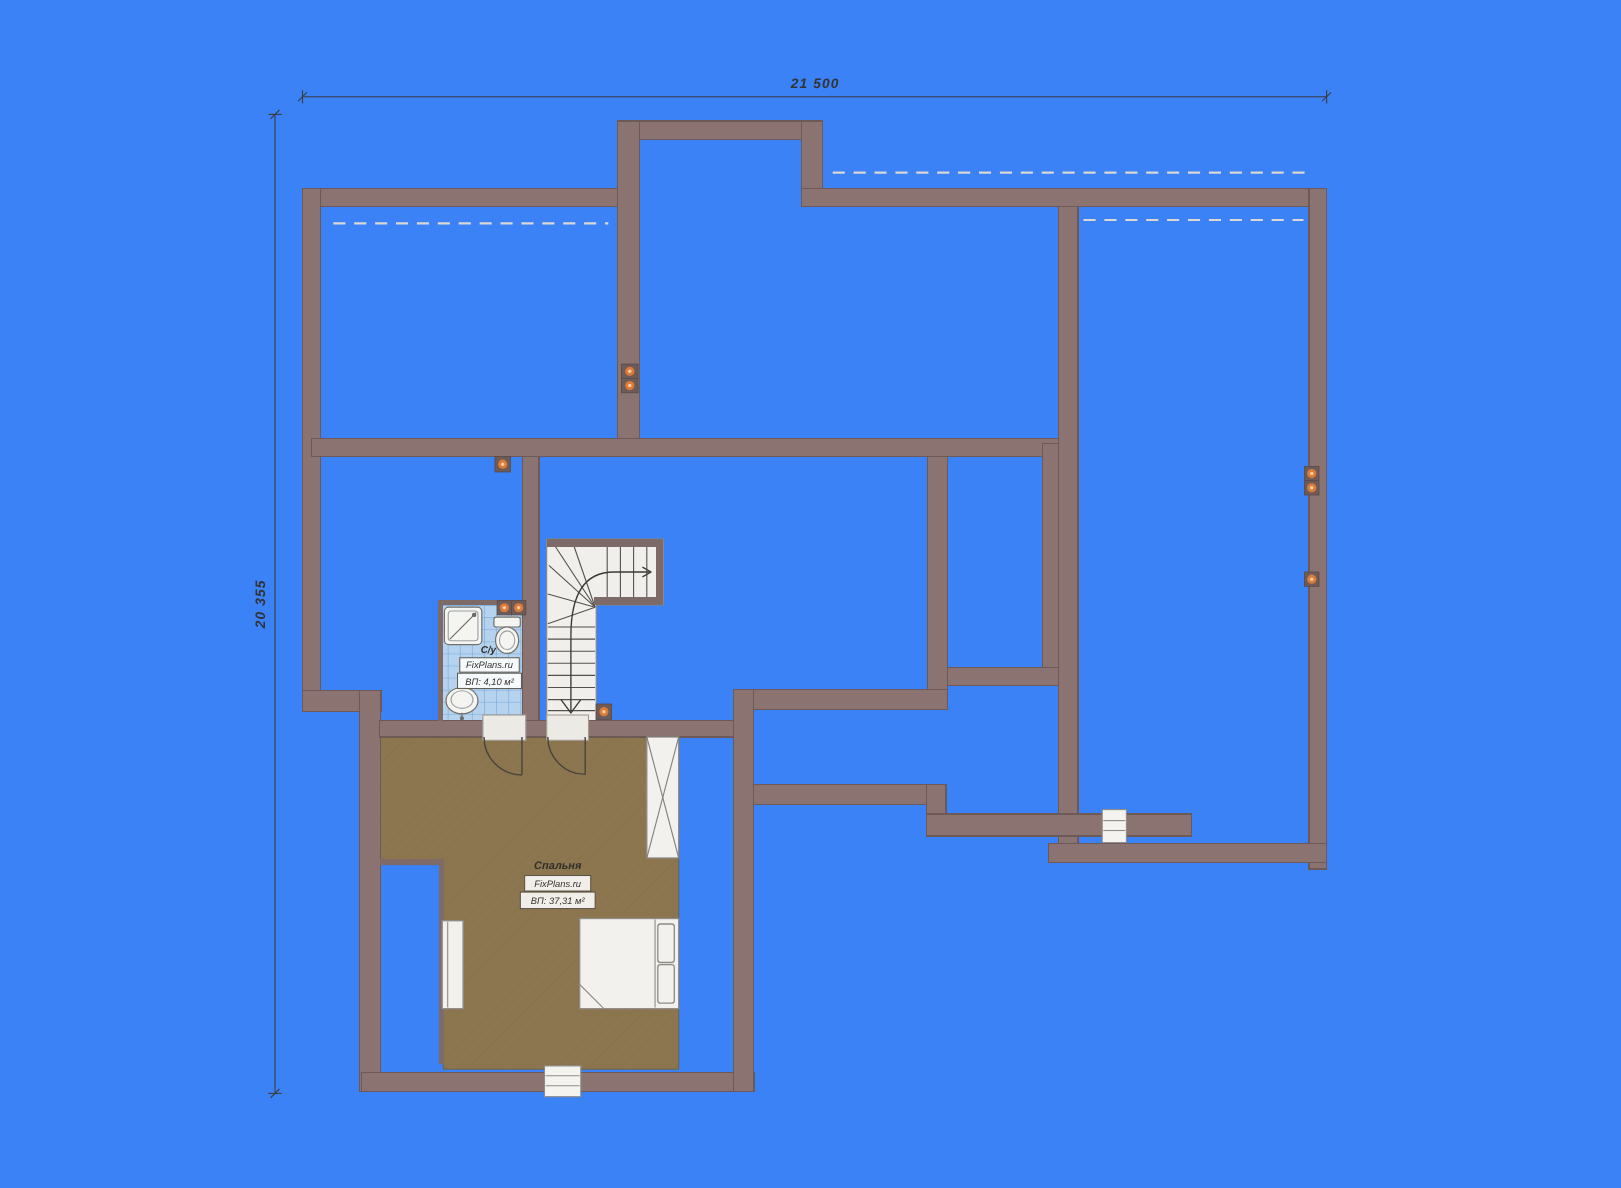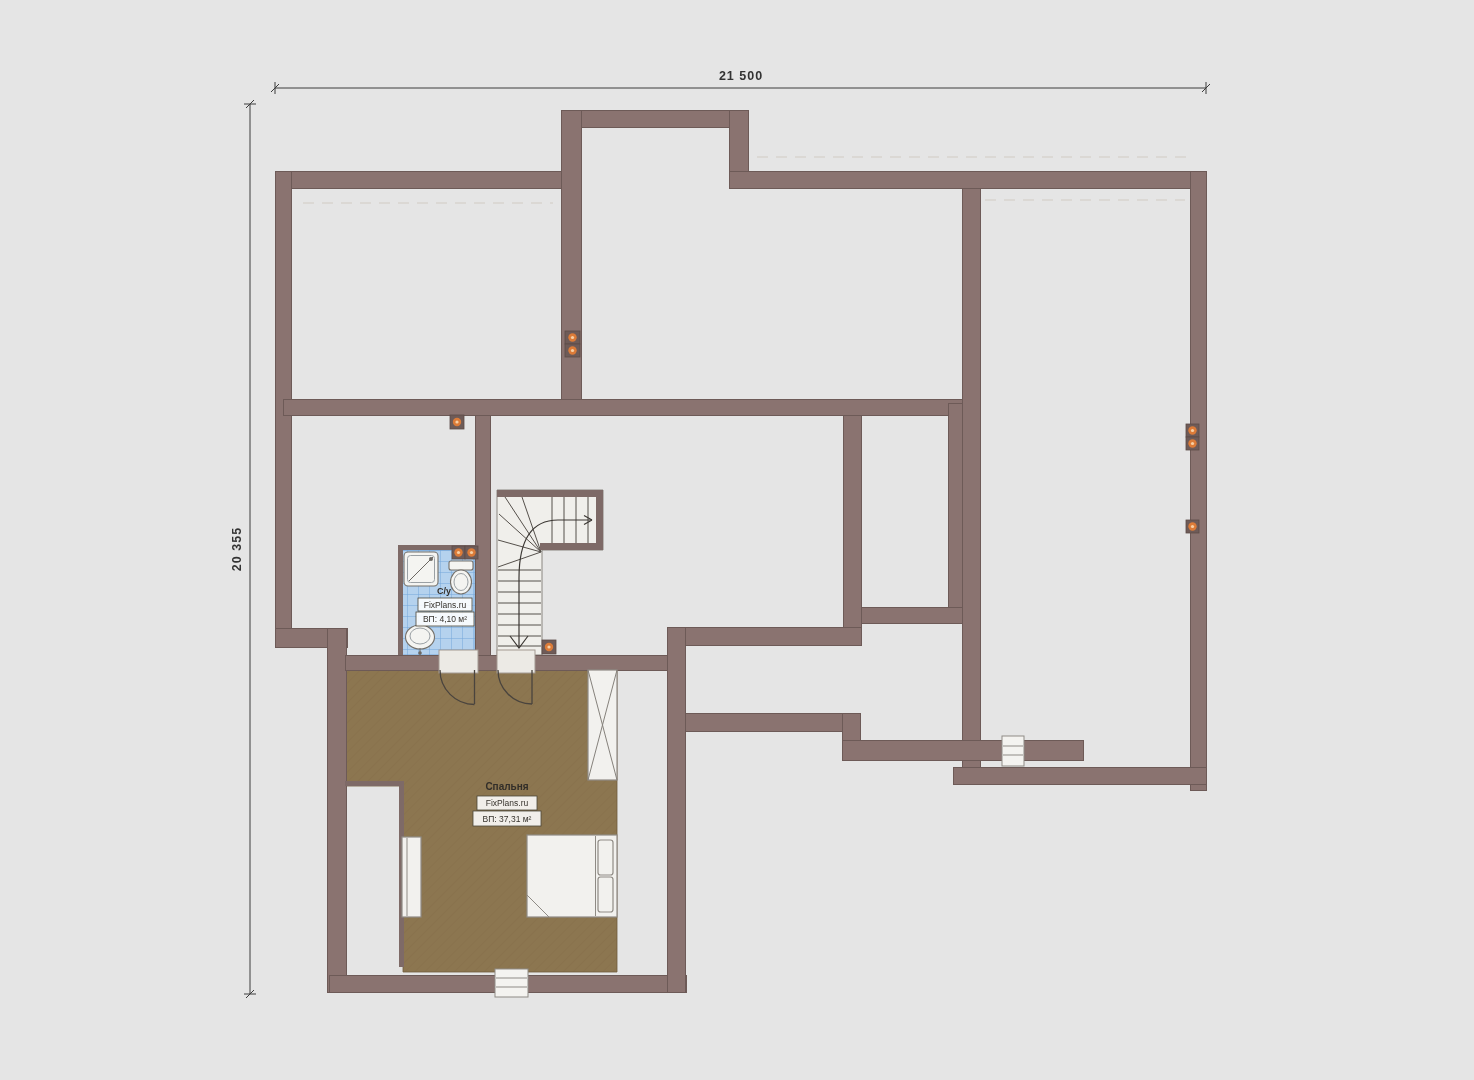--- a/index.html
+++ b/index.html
@@ -1,17 +1,17 @@
 <!DOCTYPE html>
 <html><head>
 <meta charset="utf-8">
 <style>
   html,body{margin:0;padding:0;background:#ffffff;}
-  .canvas{position:relative;width:1474px;height:1080px;background:#e5e5e5;overflow:hidden;
-          font-family:"Liberation Sans", sans-serif;}
+  .canvas{position:relative;width:1474px;height:1080px;background:#3b82f6;overflow:hidden;
+          font-family:"Liberation Sans", sans-serif;font-style:italic;}
   svg{position:absolute;left:0;top:0;}
   .wall{fill:#8a7370;stroke:#6d5a57;stroke-width:1;}
   .thinwall{fill:#7e6a67;}
   .furn{fill:#f2f1ee;stroke:#8f8b85;stroke-width:1.2;}
   .fixfill{fill:#f4f4f1;stroke:#74706a;stroke-width:1.1;}
   .fixline{stroke:#6b6762;fill:none;stroke-width:1;}
   .tread{stroke:#55504b;stroke-width:1;fill:none;}
   .stairbg{fill:#f0efeb;}
   .stairoutline{fill:none;stroke:#8a8680;stroke-width:1;}
   .dim{stroke:#3c3c3c;stroke-width:1;fill:none;}

